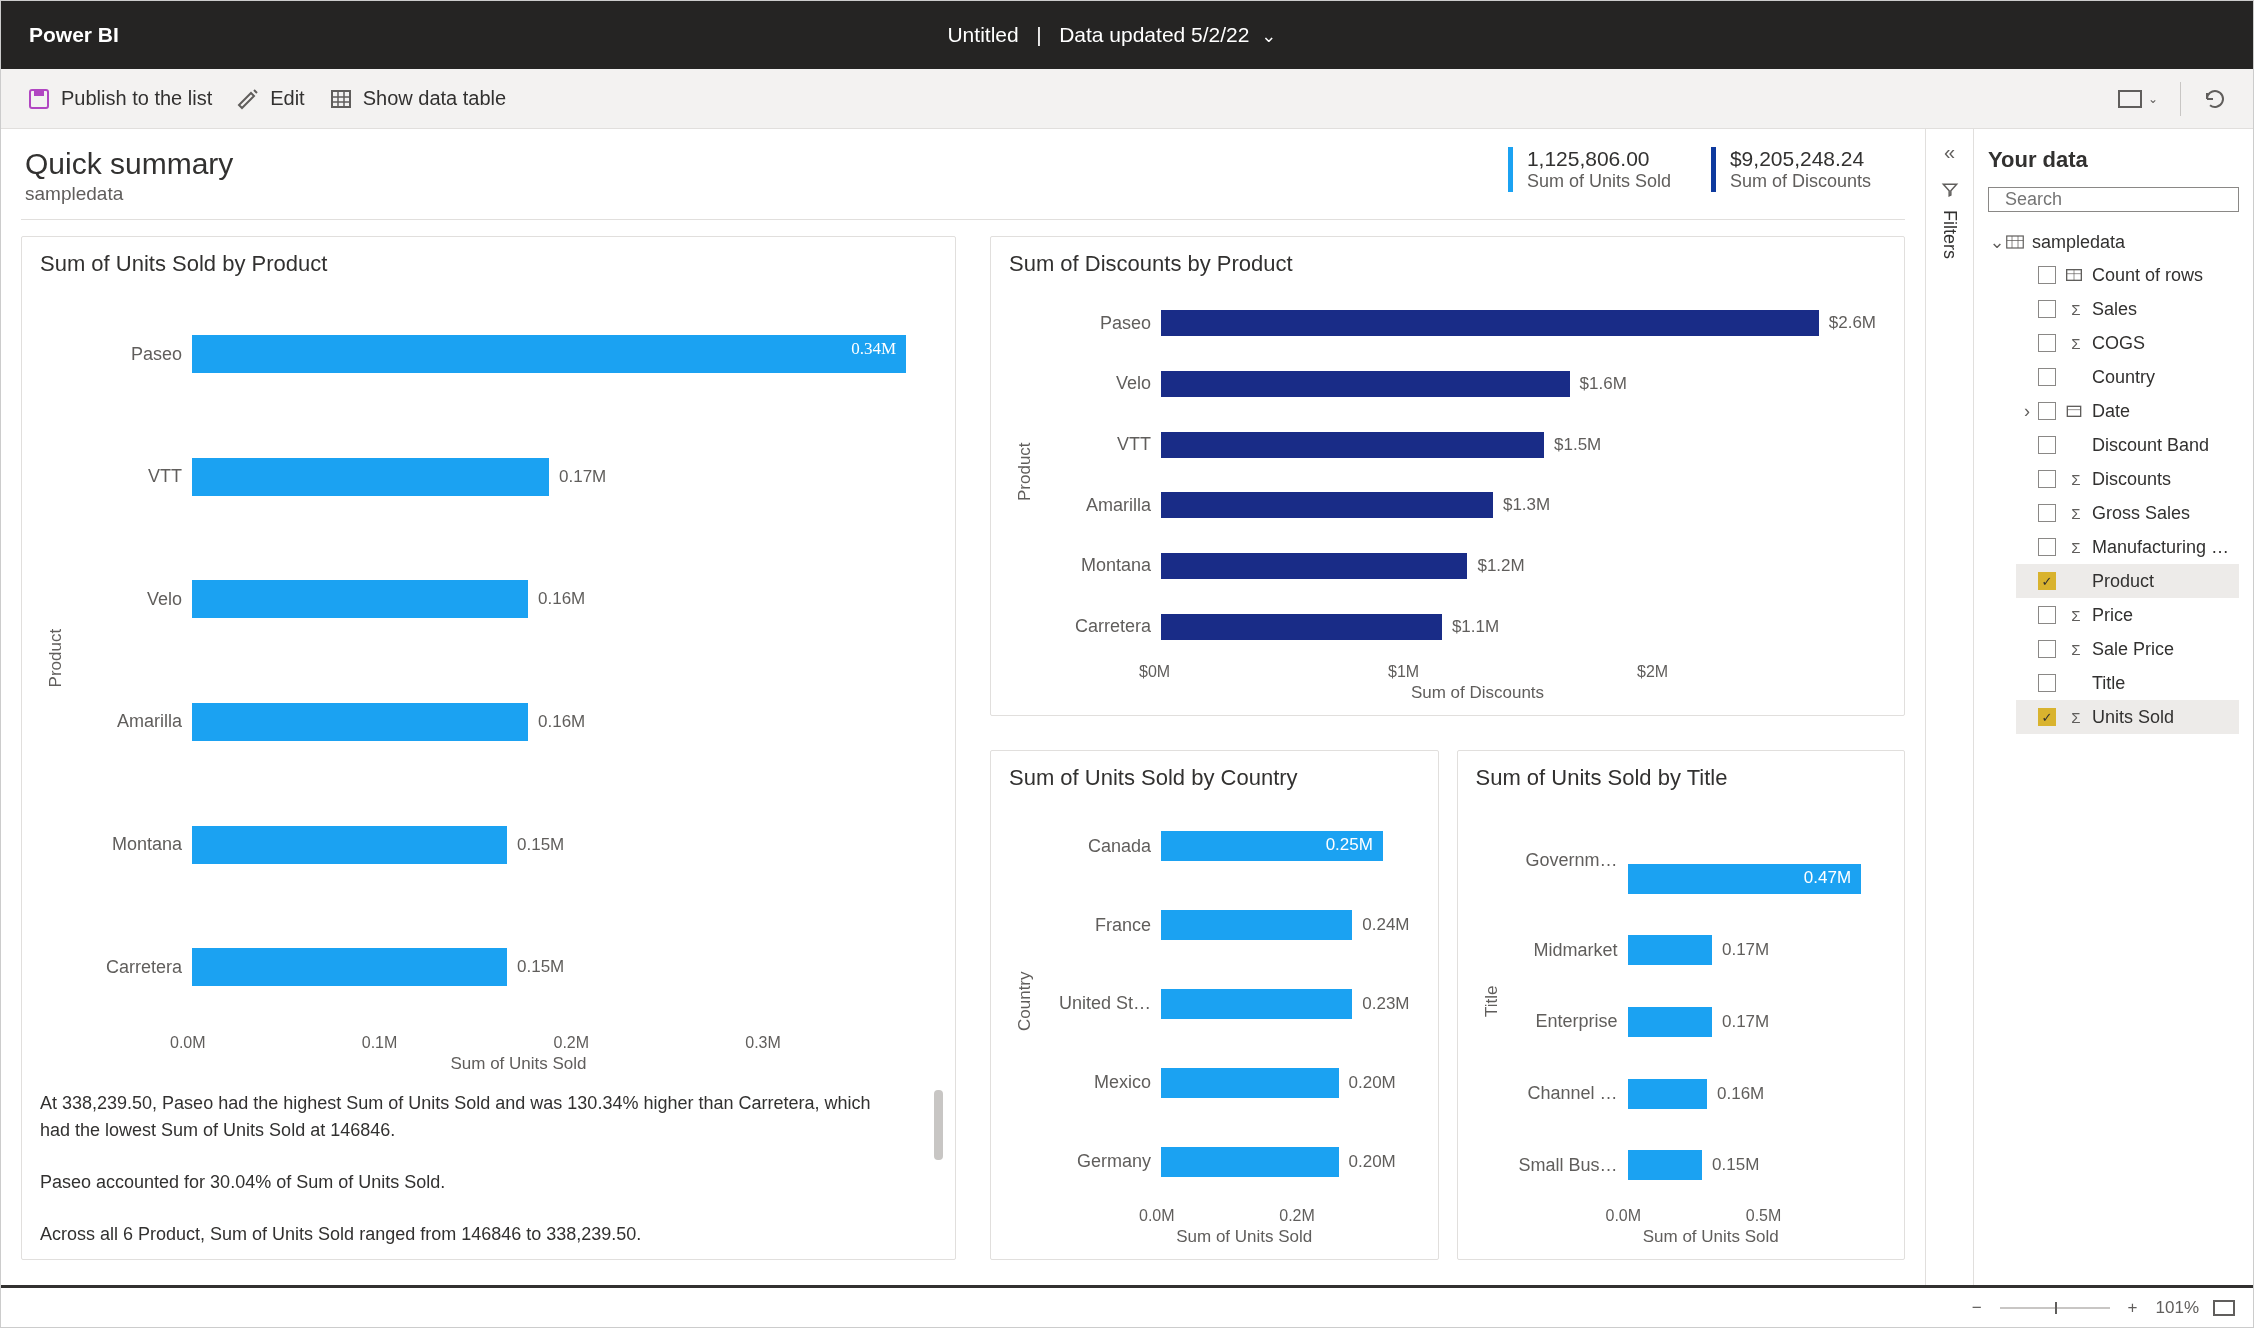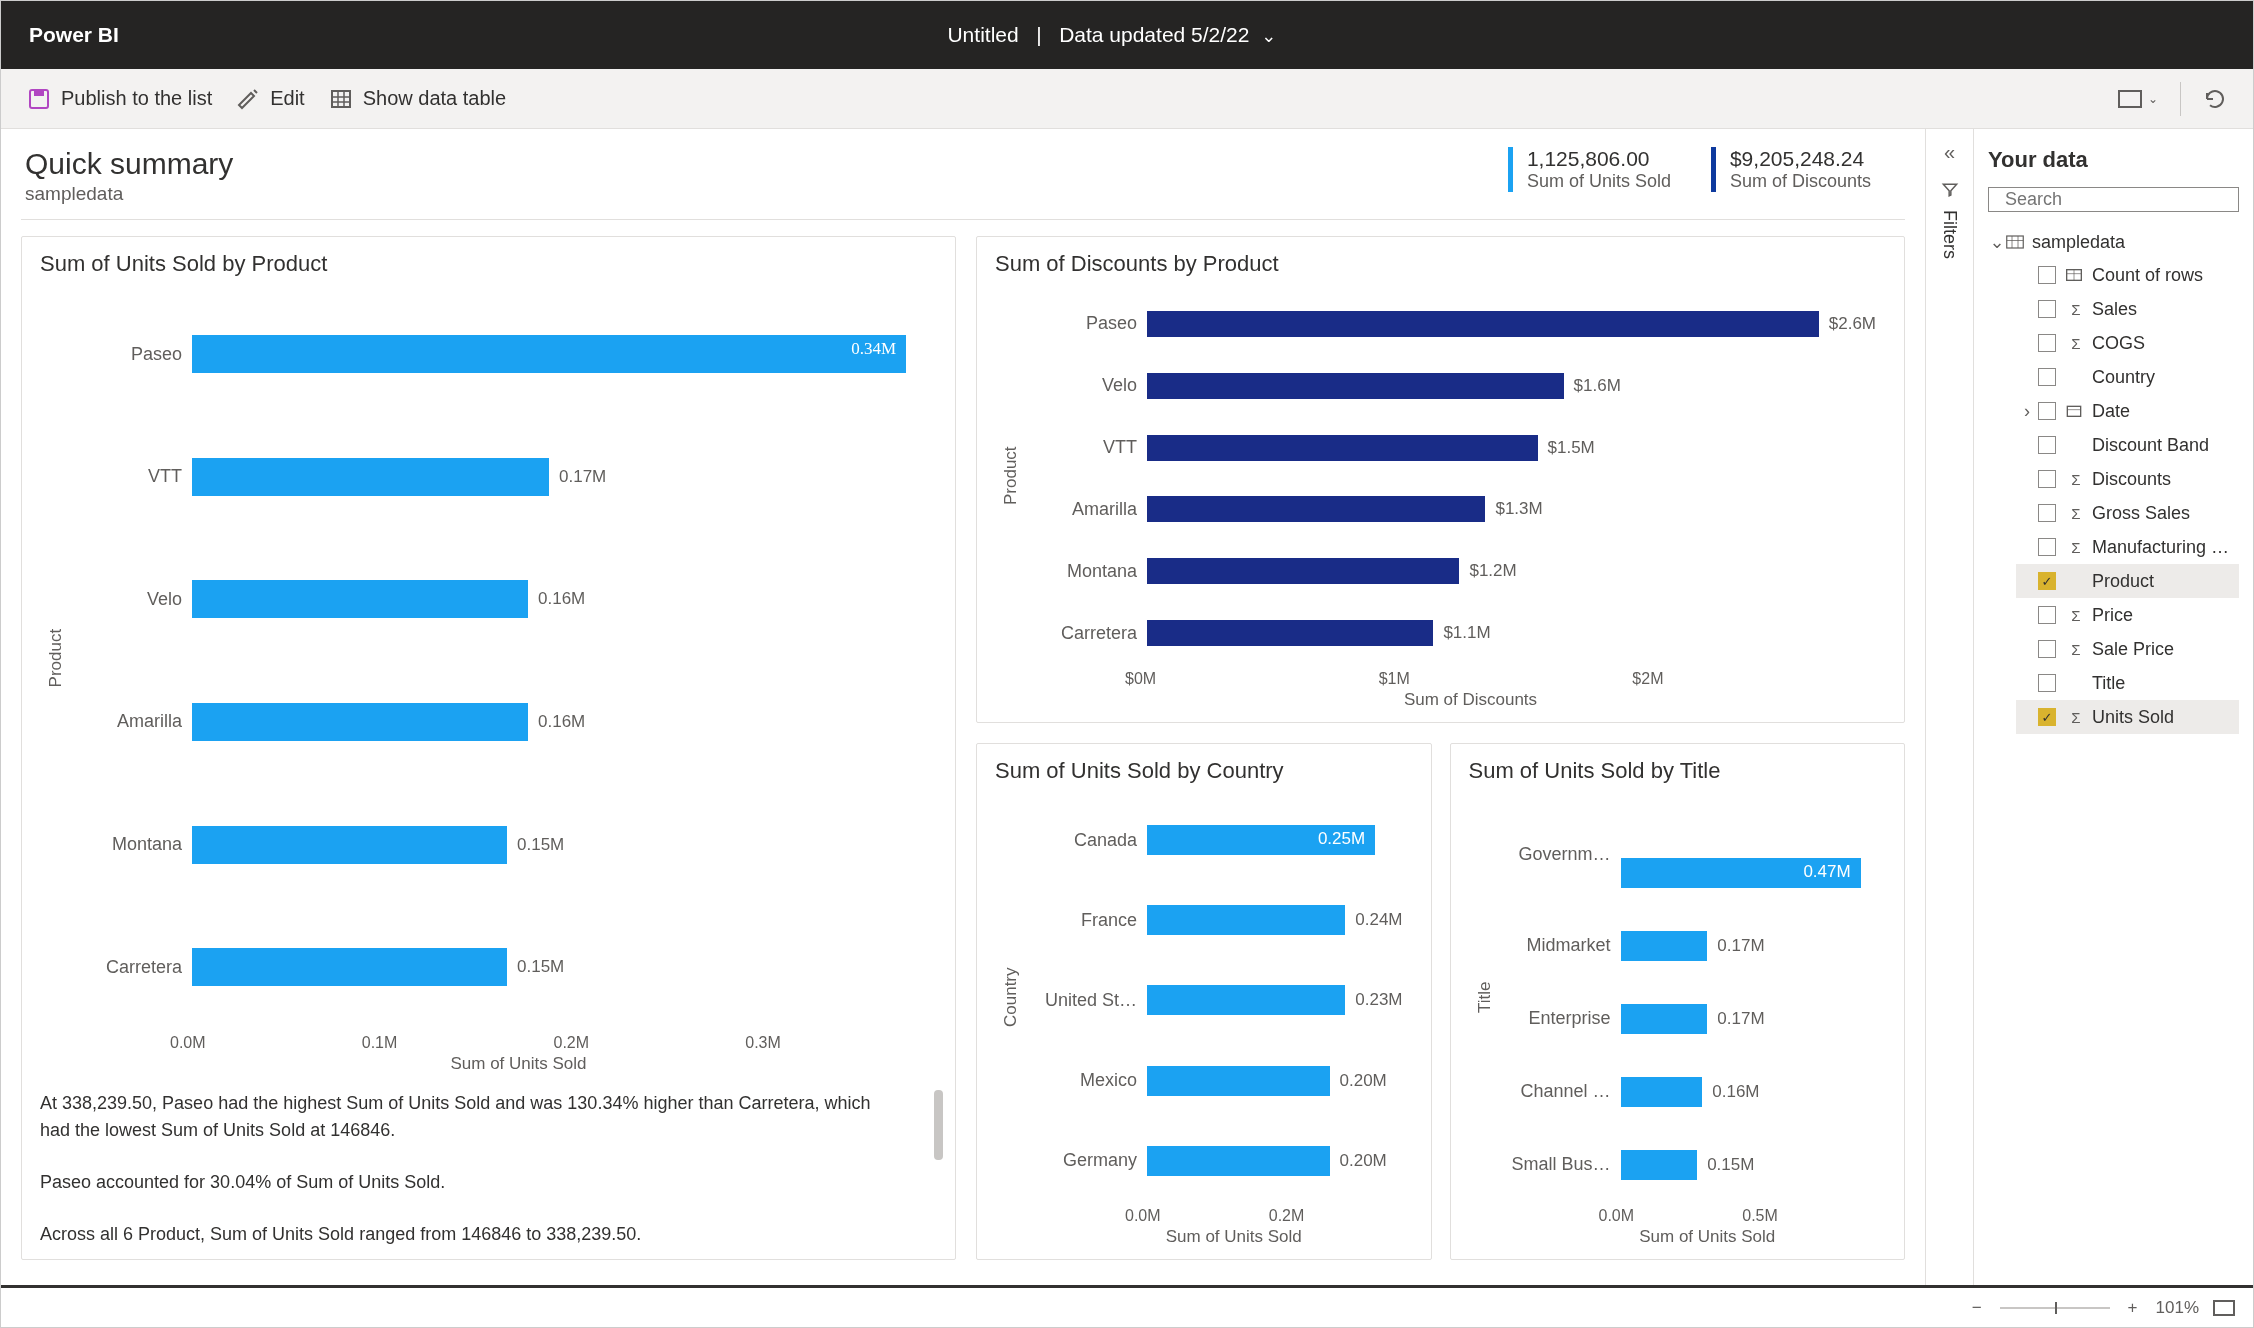--- a/index.html
+++ b/index.html
@@ -65,21 +65,21 @@
   .summary-head h2{margin:0;font-size:30px;font-weight:400;}
   .summary-head .sub{font-size:19px;color:var(--text-sub);margin-top:2px;}
   .kpi{display:flex;align-items:stretch;margin-left:40px;}
   .kpi .stripe{width:5px;margin-right:14px;}
   .kpi .stripe.blue{background:var(--bar-blue);}
   .kpi .stripe.navy{background:var(--accent-navy);}
   .kpi .val{font-size:21px;}
   .kpi .lbl{font-size:18px;color:var(--text-sub);}
 
   
-  .grid{display:grid;grid-template-columns: 935px 1fr;grid-template-rows: auto auto;gap:20px;height:calc(100% - 110px);}
+  .grid{display:grid;grid-template-columns: 935px 1fr;grid-template-rows: auto auto;gap:34px;height:calc(100% - 110px);}
   .card{border:1px solid var(--border);border-radius:2px;padding:14px 18px 12px 18px;background:#fff;display:flex;flex-direction:column;}
   .card h4{margin:0 0 10px 0;font-size:22px;font-weight:400;color:#323130;}
   .card .chart-body{flex:1;display:flex;}
   .card .ylabel{writing-mode:vertical-rl;transform:rotate(180deg);text-align:center;font-size:17px;color:#605e5c;padding:0 6px;}
   .card .bars{flex:1;display:flex;flex-direction:column;justify-content:space-around;padding:6px 10px 0 0;}
   .barrow{display:flex;align-items:center;}
   .barrow .cat{width:120px;text-align:right;padding-right:10px;font-size:18px;color:#605e5c;white-space:nowrap;overflow:hidden;text-overflow:ellipsis;}
   .small .barrow .cat{width:120px;font-size:18px;}
   .bartrack{flex:1;position:relative;display:flex;align-items:center;}
   .bar{height:38px;background:var(--bar-blue);}

